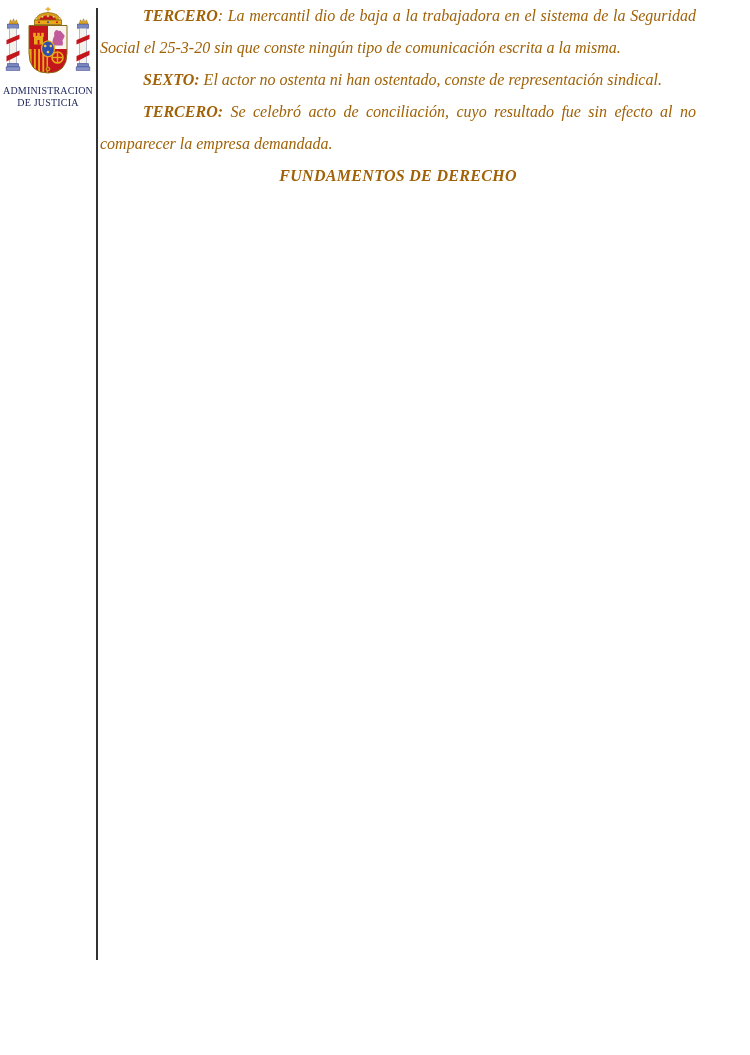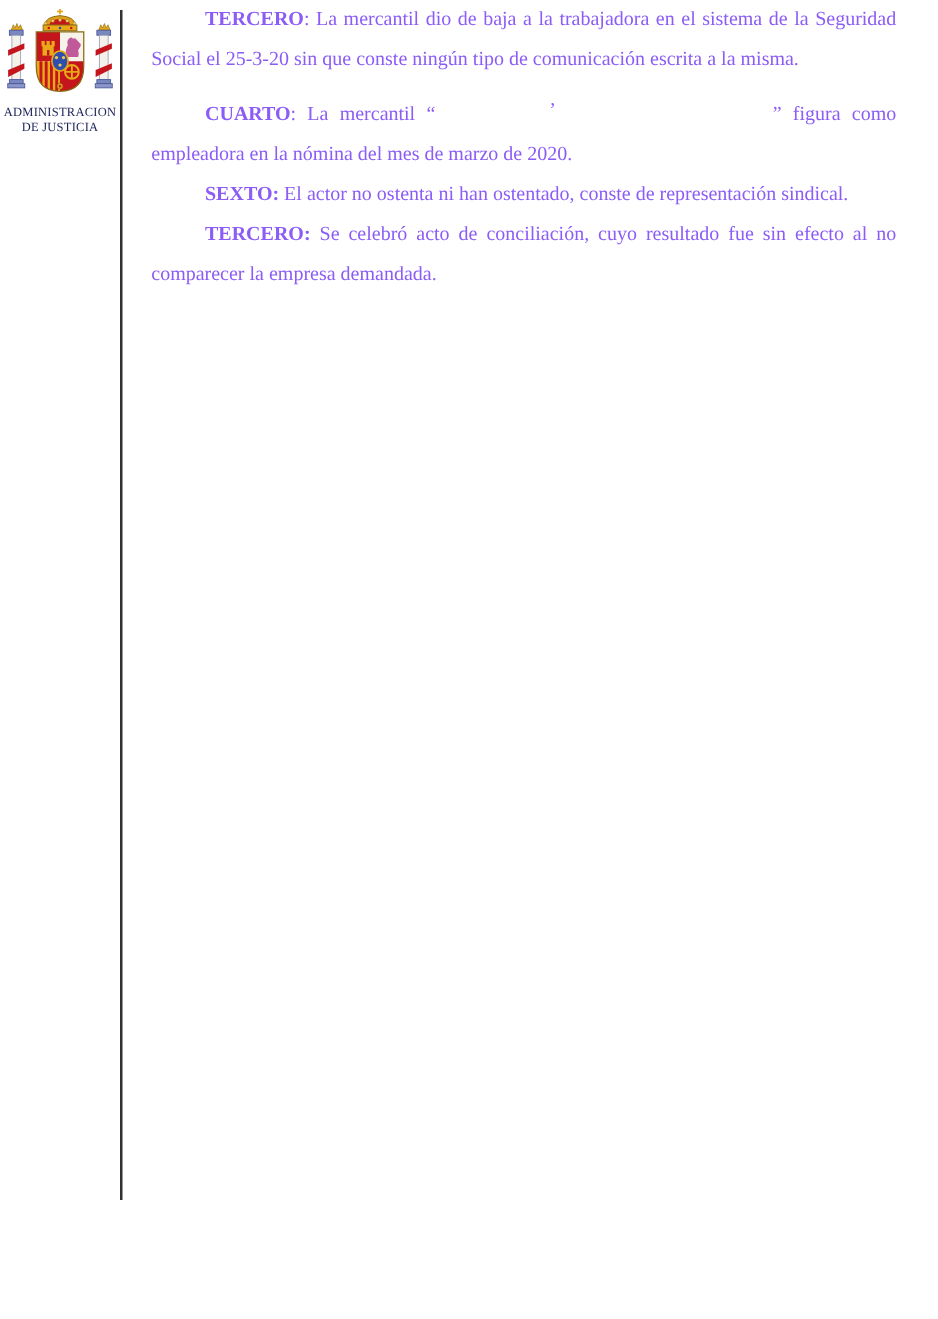--- a/index.html
+++ b/index.html
@@ -33,26 +33,27 @@
   .vrule {
     position: absolute;
     left: 96px; top: 8px;
     width: 2px; height: 952px;
     background: #323232;
   }
 
   
   .content {
     position: absolute;
-    left: 121px; top: 0;
+    left: 100px; top: 0;
     width: 596px;
-    color: #8b5cf6;
+    color: #a16207;
     font-size: 16px;
     line-height: 32px;
     text-align: justify;
+    font-style: italic;
   }
   .content p {
     margin: 0;
     text-indent: 43px;
   }
   .content b { font-weight: bold; }
 
   .mt1 { margin-top: 50px; }
   .mt2 { margin-top: 49px; }
   .mt3 { margin-top: 56px; }
@@ -163,24 +164,24 @@
       <div>DE JUSTICIA</div>
     </div>
   </div>
 
   <div class="vrule"></div>
 
   <div class="content">
 
     <p class="mt1"><b>TERCERO</b><span>: La mercantil dio de baja a la trabajadora en el sistema de la Seguridad Social el 25-3-20 sin que conste ningún tipo de comunicación escrita a la misma.</span></p>
 
-    <p class="mt2"><b>CUARTO</b><span>: La mercantil “</span><span class="redaction-gap"><span class="redaction-mark">,</span></span><span>” figura como empleadora en la nómina del mes de marzo de 2020.</span></p>
 
 
     <p class="mt4"><b>SEXTO:</b><span> El actor no ostenta ni han ostentado, conste de representación sindical.</span></p>
 
 
     <p class="mt6"><b>TERCERO:</b><span> Se celebró acto de conciliación, cuyo resultado fue sin efecto al no comparecer la empresa demandada.</span></p>
 
+    <h3 class="heading mth">FUNDAMENTOS DE DERECHO</h3>
 
 
   </div>
 </div>
 
 </body></html>

